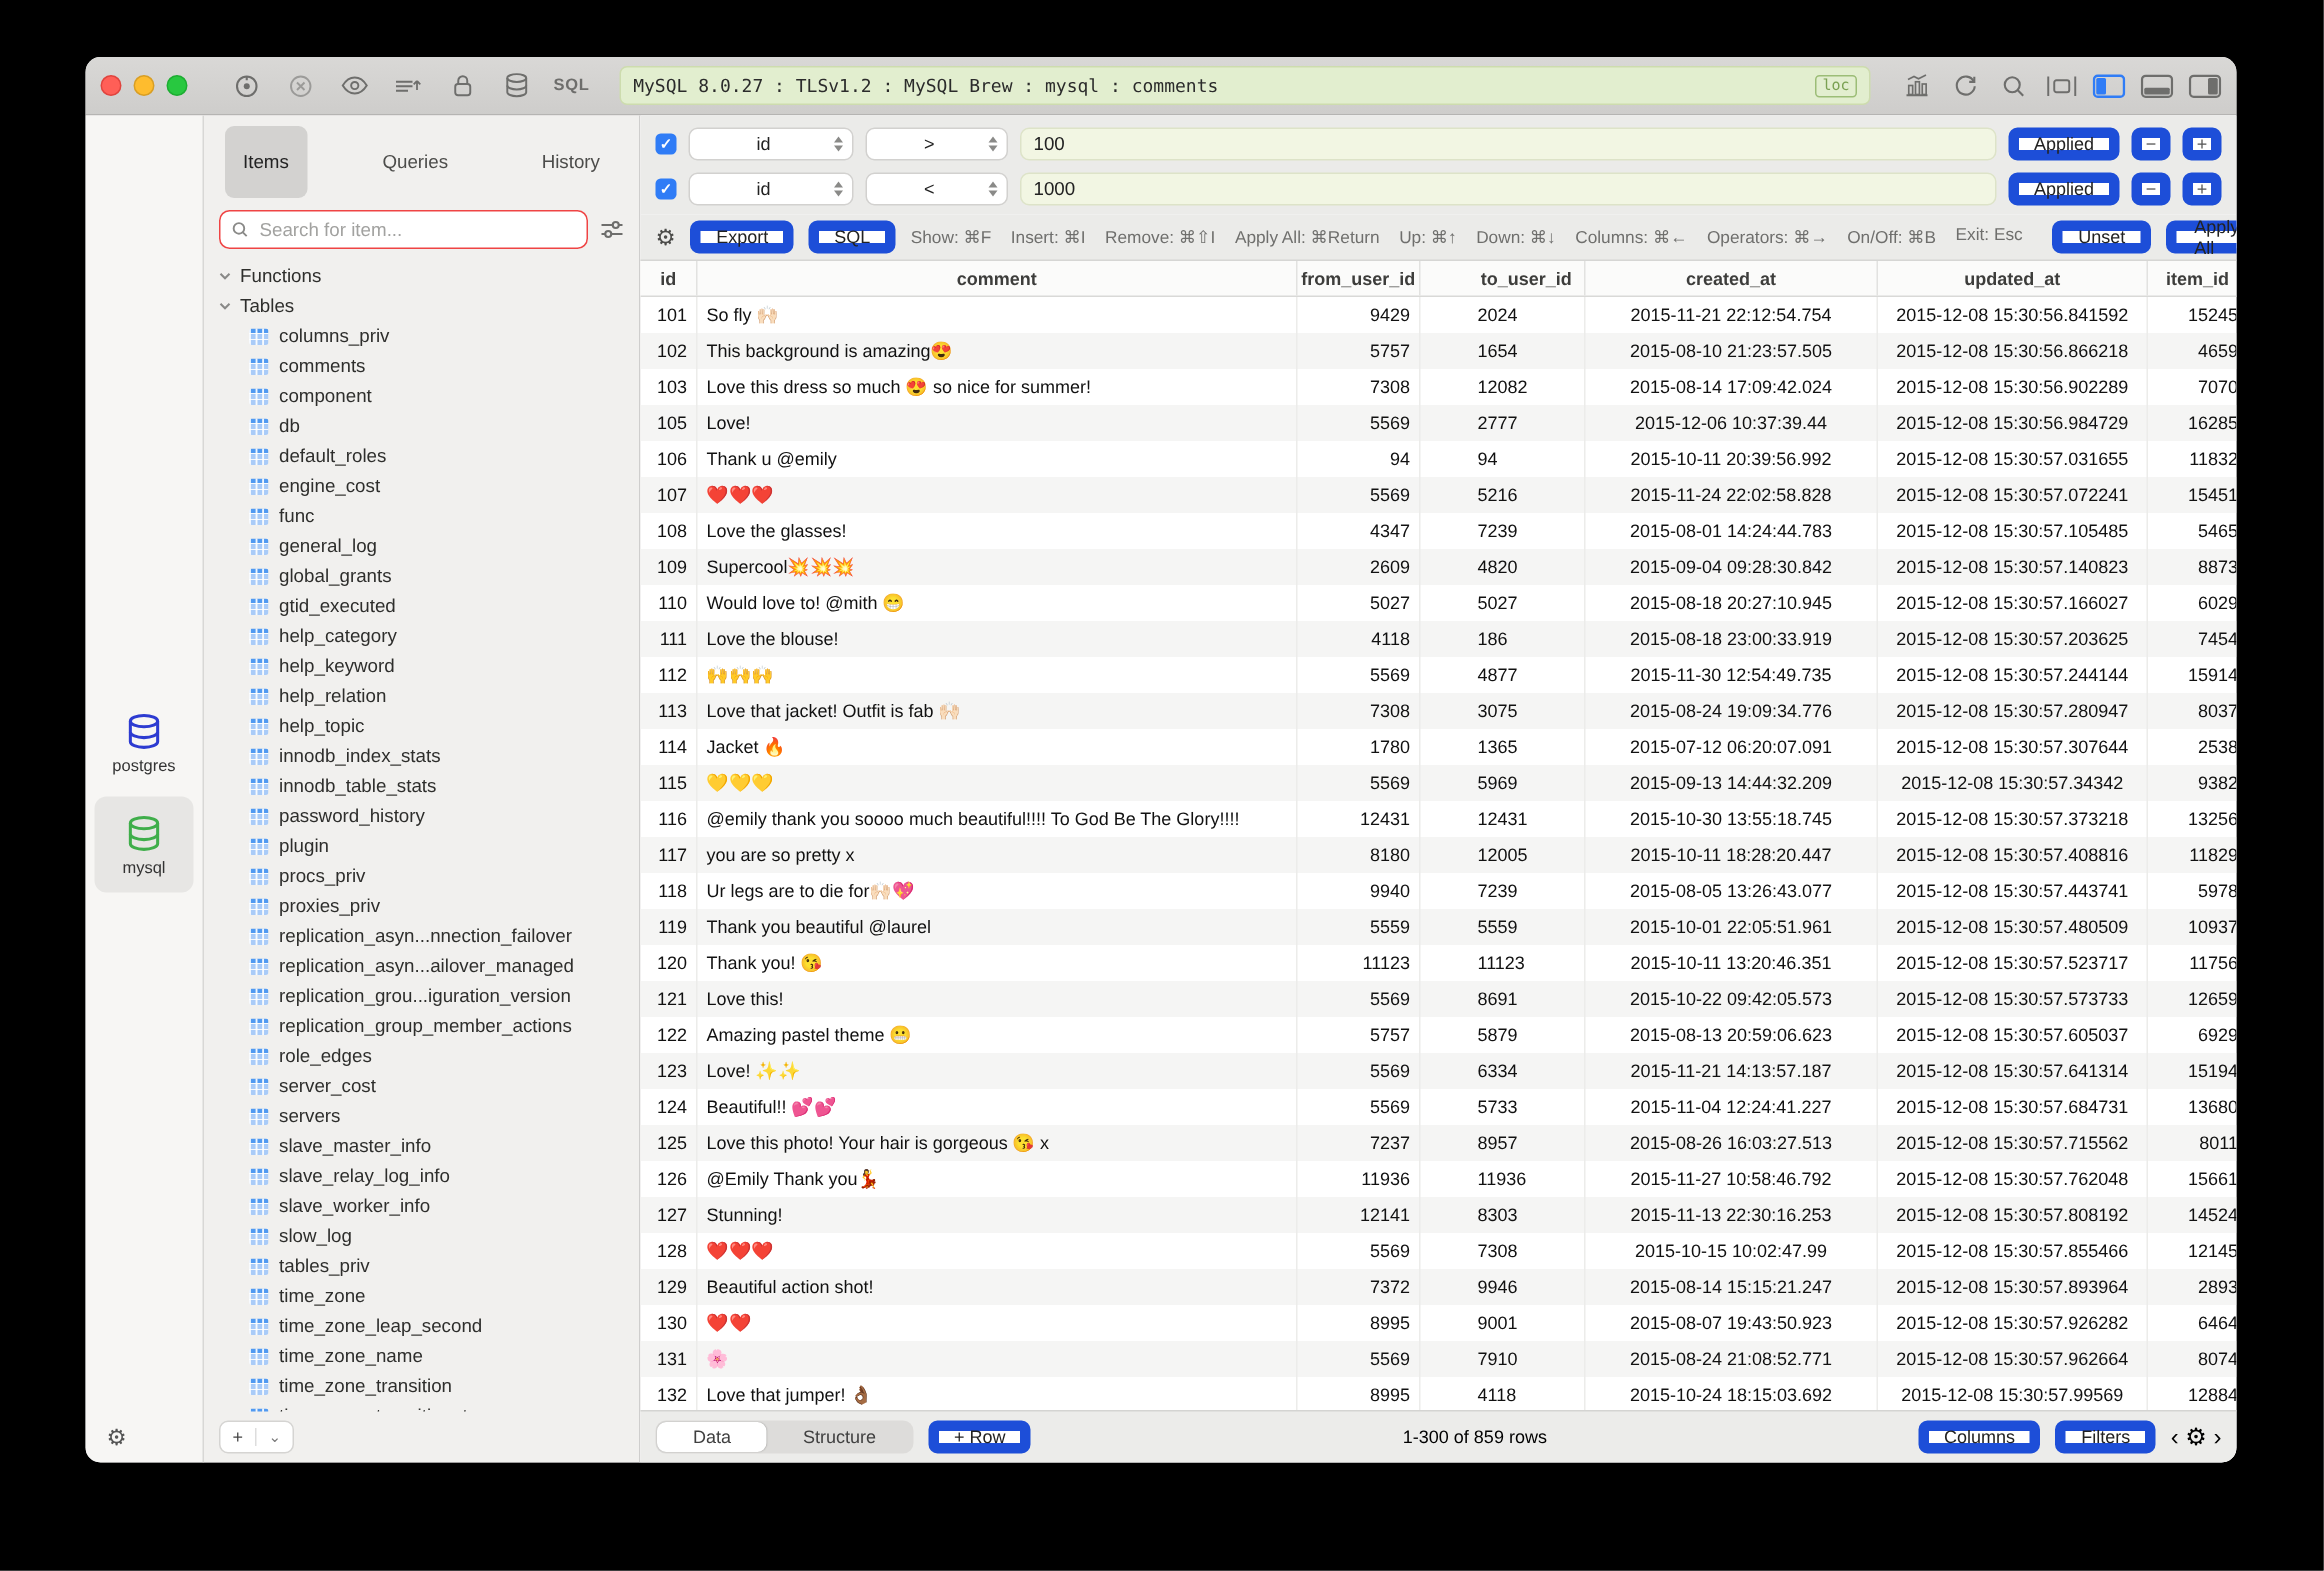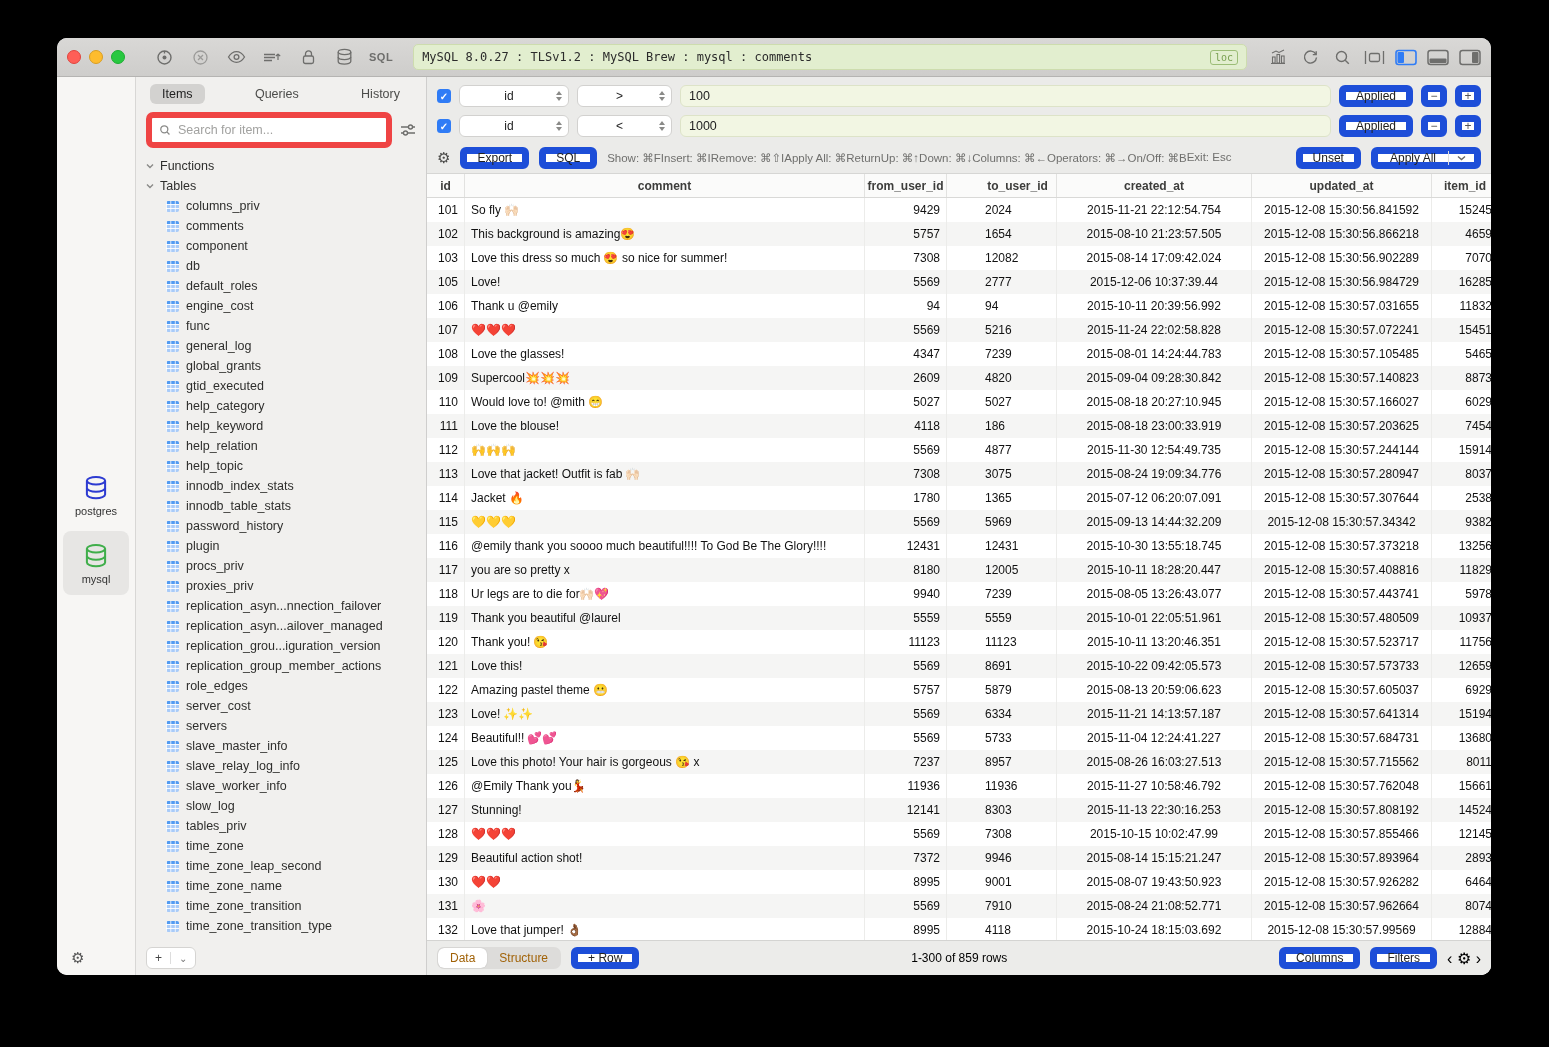--- a/index.html
+++ b/index.html
@@ -29,24 +29,24 @@
   .rail{width:78px;flex:0 0 78px;background:#f7f6f4;border-right:1px solid #d8d7d5;
     display:flex;flex-direction:column;align-items:stretch;padding-top:6px;position:relative;justify-content:center;}
   .conn-item{display:flex;flex-direction:column;align-items:center;gap:4px;padding:12px 0 10px;margin:2px 6px;border-radius:8px;}
   .conn-item.active{background:#e7e6e4;}
   .conn-item .lbl{font-size:11px;color:#333;}
   .rail-gear{position:absolute;bottom:8px;left:14px;font-size:15px;color:#555;cursor:default;}
   
   .sidebar{width:290px;flex:0 0 290px;background:#f1f0ee;border-right:1px solid #cfcecd;
     display:flex;flex-direction:column;min-height:0;}
   .side-tabs{display:flex;align-items:center;justify-content:space-between;padding:7px 14px 4px;}
-  .side-tab{font-size:12.5px;color:#4c4c4a;padding:3px 12px;border-radius:6px;}
+  .side-tab{font-size:12.5px;color:#4c4c4a;padding:17px 12px;border-radius:6px;}
   .side-tab.active{background:#d3d2d0;color:#222;}
   .search-row{display:flex;align-items:center;gap:8px;padding:4px 10px 6px;}
-  .search-box{flex:1;height:24px;background:#fff;border:6px solid #ef4444;border-radius:7px;
+  .search-box{flex:1;height:24px;background:#fff;border:1px solid #ef4444;border-radius:7px;
     display:flex;align-items:center;padding:0 7px;gap:5px;}
   .search-box input{border:none;outline:none;flex:1;font-size:12.5px;color:#333;background:transparent;
     font-family:"Liberation Sans",sans-serif;}
   .search-box input::placeholder{color:#a2a2a0;}
   .tree{flex:1;overflow:hidden;padding-top:2px;}
   .tree-group{display:flex;align-items:center;height:20px;padding-left:10px;gap:6px;font-size:12.5px;color:#2e2e2c;}
   .tree-chev{color:#8a8a88;display:flex;}
   .tree-item{display:flex;align-items:center;height:20px;padding-left:30px;gap:7px;font-size:12.5px;color:#2e2e2c;white-space:nowrap;}
   .tbl-icon{width:13px;height:11px;border-radius:2px;flex:0 0 13px;
     background:
@@ -101,21 +101,21 @@
   .c2{width:82px;text-align:right;flex:0 0 82px;}
   .c3{width:78px;text-align:left;flex:0 0 78px;margin-left:32px;}
   .c4{width:195px;text-align:center;flex:0 0 195px;}
   .c5{width:180px;text-align:center;flex:0 0 180px;}
   .c6{width:67px;text-align:right;flex:0 0 67px;}
   .c7{flex:1;text-align:left;border-right:none;}
   
   .bottombar{height:34px;flex:0 0 34px;background:#ececea;border-top:1px solid #d4d4d2;
     display:flex;align-items:center;padding:0 10px;gap:10px;}
   .seg{display:flex;background:#dddcda;border-radius:7px;padding:1px;}
-  .seg span{font-size:12px;color:#a16207;padding:3px 12px;border-radius:6px;}
+  .seg span{font-size:12px;color:#404040;padding:3px 24px;border-radius:6px;}
   .seg .active{background:#fff;box-shadow:0 0 1px rgba(0,0,0,.25);}
   .rowcount{flex:1;text-align:center;font-size:12px;color:#98989">: ;}
   .rowcount{flex:1;text-align:center;font-size:12px;color:#989896;}
   .btn.blue{background:#3478f6;border-color:#2f6ee4;color:#fff;}
   .nav-group{display:flex;align-items:center;background:#fff;border:1px solid #d5d4d2;border-radius:7px;height:22px;}
   .nav-group span{padding:0 10px;font-size:13px;color:#8a8a88;display:flex;align-items:center;}
   .nav-group .g{color:#3c3c3a;font-size:14px;}
   .nav-group .sep{width:1px;height:13px;background:#e2e2e0;padding:0;}
 </style>
 </head>
@@ -489,21 +489,21 @@
             <button class="btn">Applied</button>
             <button class="btn sq">−</button>
             <button class="btn sq">+</button>
           </div>
         </div>
 
       <div class="actionbar">
         <span class="gear">⚙</span>
         <button class="btn">Export</button>
         <button class="btn">SQL</button>
-        <span id="shortcuts" style="display:flex;">
+        <span id="shortcuts" style="display:flex;gap:13px;">
             <span class="shortcut">Show: ⌘F</span>
             <span class="shortcut">Insert: ⌘I</span>
             <span class="shortcut">Remove: ⌘⇧I</span>
             <span class="shortcut">Apply All: ⌘Return</span>
             <span class="shortcut">Up: ⌘↑</span>
             <span class="shortcut">Down: ⌘↓</span>
             <span class="shortcut">Columns: ⌘←</span>
             <span class="shortcut">Operators: ⌘→</span>
             <span class="shortcut">On/Off: ⌘B</span>
             <span class="shortcut">Exit: Esc</span>

